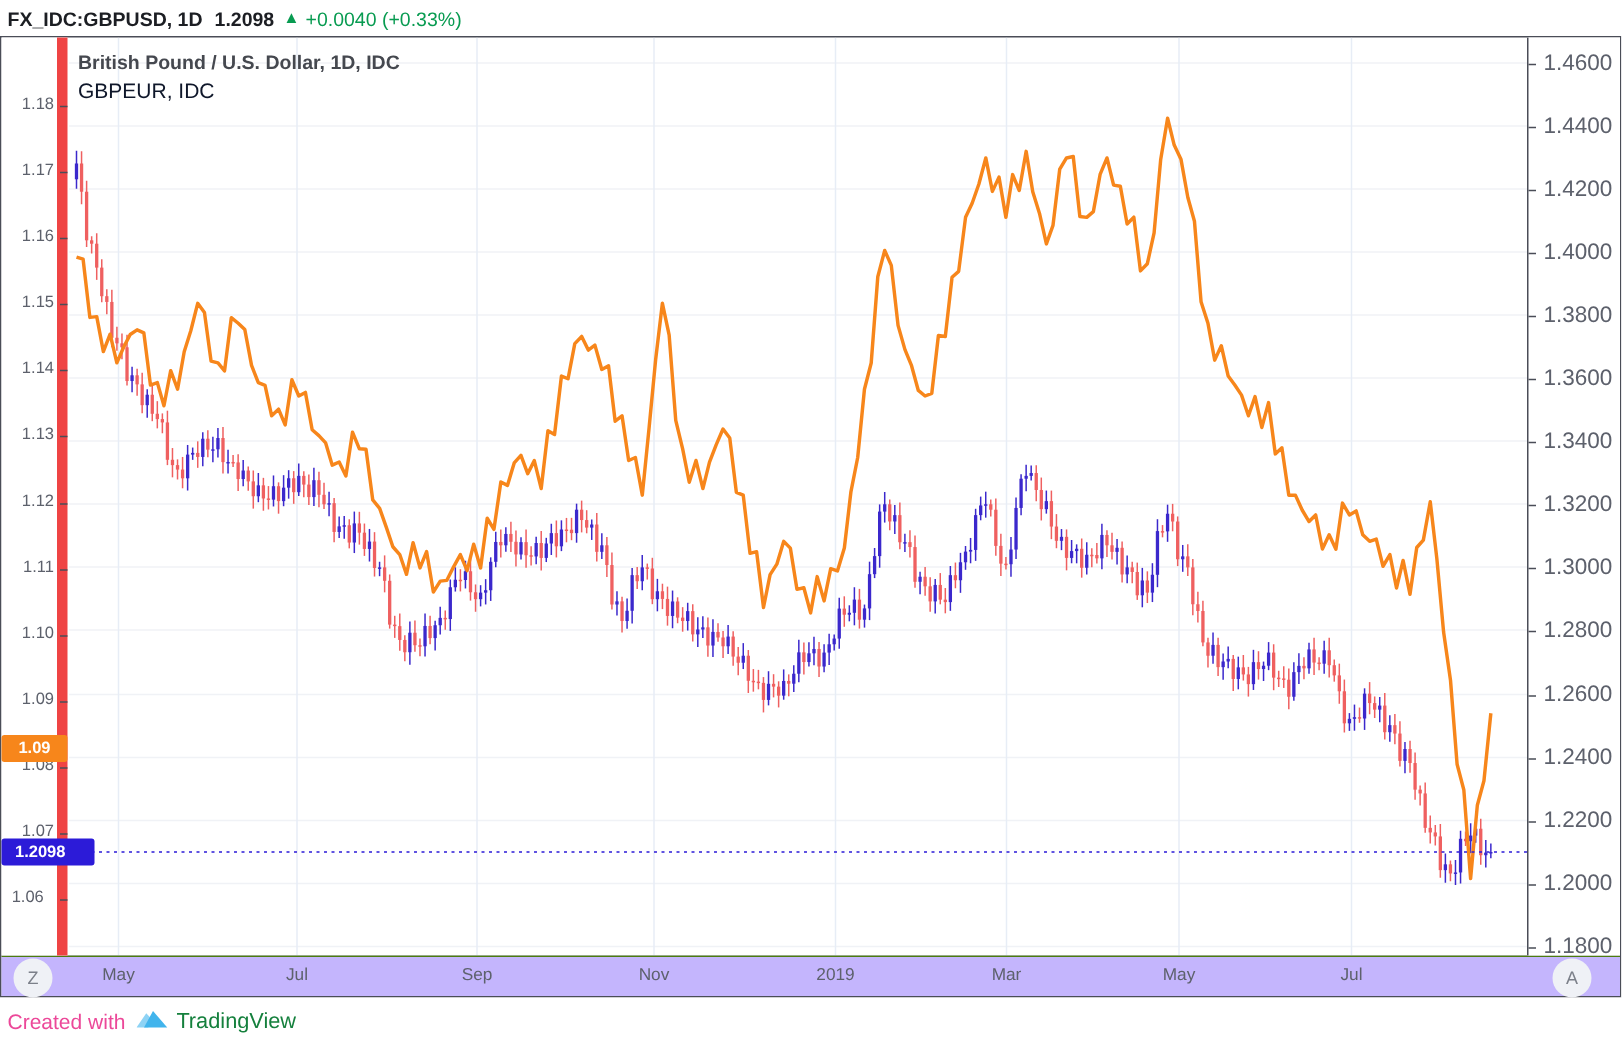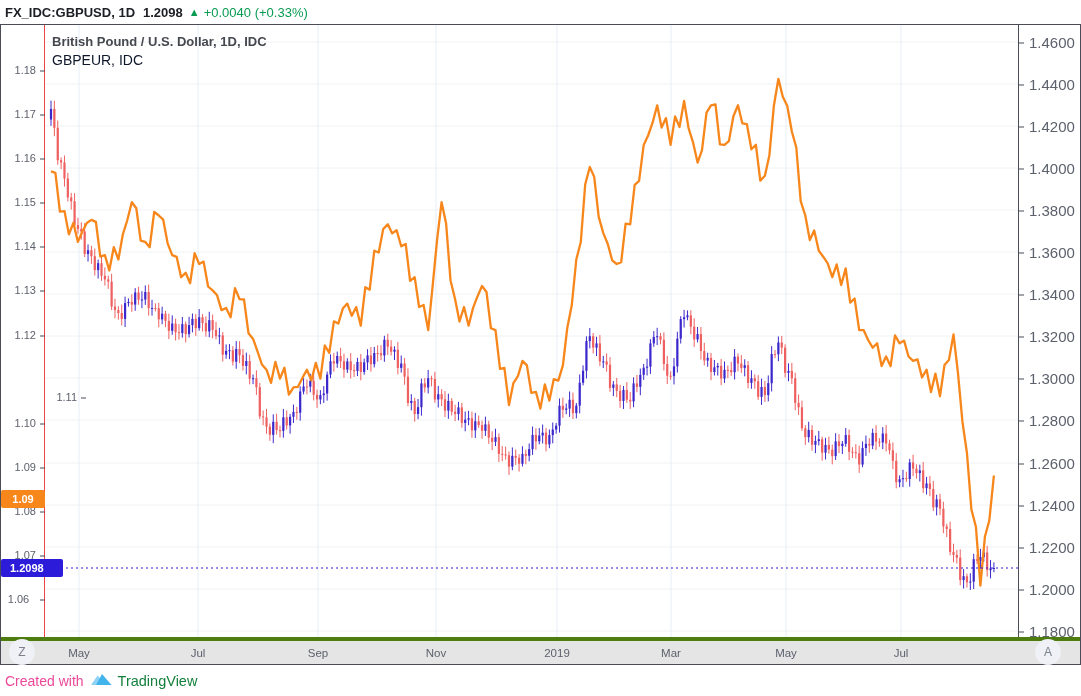--- a/index.html
+++ b/index.html
@@ -11,24 +11,24 @@
   #header .sym { font-weight:bold; color:#1c1e23; }
   #header .big-price { font-weight:bold; margin-left:8px; }
   #header .up-tri { color:#089b51; font-size:11px; margin-left:6px; }
   #header .chg { color:#089b51; margin-left:4px; }
   #header .ohlc { margin-left:8px; }
   #header .ohlc-lbl { font-weight:bold; color:#1c1e23; margin-left:6px; }
   #header .ohlc-val { color:#089b51; }
 
   
   #widget { position:absolute; left:0; top:24px; width:1081px; height:641px; border:1px solid #4a4d57; }
-  #left-axis  { position:absolute; left:0; top:0; width:44px; height:612px; border-right:1px solid #ef4444; background:#fff; z-index:3; }
+  #left-axis  { position:absolute; left:0; top:0; width:44px; height:612px; border-right:7px solid #ef4444; background:#fff; z-index:3; }
   #right-axis { position:absolute; left:1017px; top:0; width:62px; height:612px; border-left:1px solid #4a4d57; background:#fff; z-index:3; }
   #plot { position:absolute; left:45px; top:0; width:972px; height:612px; overflow:hidden; }
-  #time-axis { position:absolute; left:0; top:612px; width:1079px; height:27px; border-top:4px solid #4d7c0f; background:#e5e5e5; }
+  #time-axis { position:absolute; left:0; top:612px; width:1079px; height:27px; border-top:1px solid #4d7c0f; background:#c4b5fd; }
 
   .pl-label { position:absolute; left:0; width:44px; padding-right:9px; text-align:right; font-size:11px; color:#5d616c; transform:translateY(-50%); line-height:11px; }
   .pl-label::after { content:""; position:absolute; right:0; top:50%; width:5px; height:1px; background:#4a4d57; }
   .pr-label { position:absolute; left:0; padding-left:10px; font-size:15px; color:#5d616c; transform:translateY(-50%); line-height:11px; }
   .pr-label::before { content:""; position:absolute; left:0; top:50%; width:5px; height:1px; background:#4a4d57; }
 
   .badge { position:absolute; height:18px; line-height:18px; font-size:11px; font-weight:bold; color:#fff; border-radius:2px; z-index:4; }
   #badge-left { left:0; top:465px; width:44px; text-align:center; background:#f7861b; }
   #badge-right { left:0; top:534px; width:62px; padding-left:9px; background:#2c1bd8; }
 
@@ -67,21 +67,21 @@
     </div>
 
     <div id="left-axis">
         <div class="pl-label" style="top: 45px;">1.18</div>
         <div class="pl-label" style="top: 89px;">1.17</div>
         <div class="pl-label" style="top: 133px;">1.16</div>
         <div class="pl-label" style="top: 177px;">1.15</div>
         <div class="pl-label" style="top: 221px;">1.14</div>
         <div class="pl-label" style="top: 265px;">1.13</div>
         <div class="pl-label" style="top: 310px;">1.12</div>
-        <div class="pl-label" style="top: 372px; margin-left: 41px;">1.11</div>
+        <div class="pl-label" style="top: 354px;">1.11</div>
         <div class="pl-label" style="top: 398px;">1.10</div>
         <div class="pl-label" style="top: 442px;">1.09</div>
         <div class="pl-label" style="top: 486px;">1.08</div>
         <div class="pl-label" style="top: 530px;">1.07</div>
         <div class="pl-label" style="top: 574px; text-align: center;">1.06</div>
       </div>
     <div id="plot">
       <svg id="plot-svg" width="972" height="612" xmlns="http://www.w3.org/2000/svg">
         <g id="g-grid">
             <line x1="0" x2="972" y1="17" y2="17" stroke="#f0f2f6" stroke-width="1"></line>

